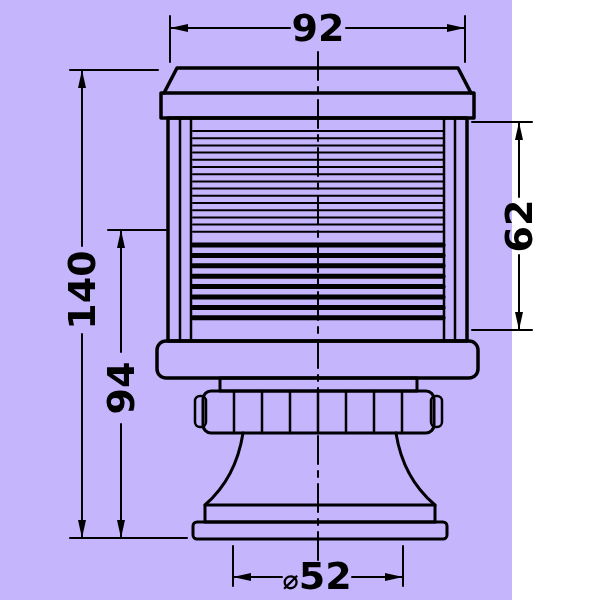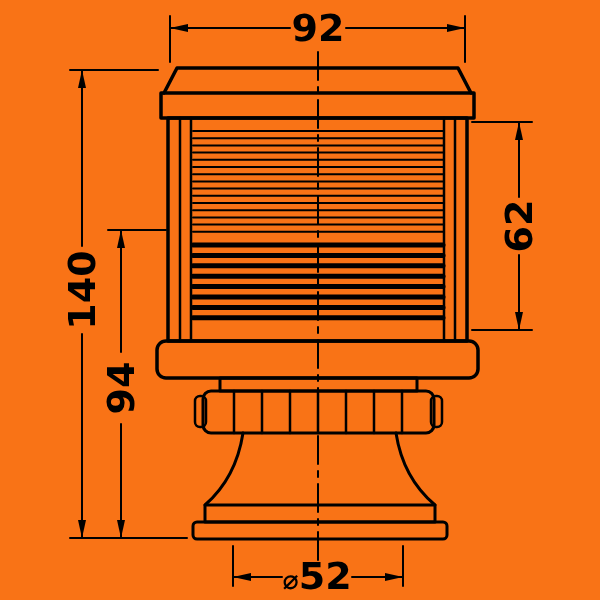--- a/index.html
+++ b/index.html
@@ -5,23 +5,23 @@
   html, body {
     margin: 0;
     padding: 0;
     width: 600px;
     height: 600px;
     background: #ffffff;
     overflow: hidden;
   }
   .canvas {
     position: relative;
-    width: 600px;
+    width: 512px;
     height: 600px;
-    background: #f97316;
+    background: #c4b5fd;
   }
   svg text {
     font-family: "DejaVu Sans", "Liberation Sans", sans-serif;
     font-weight: 700;
     font-size: 38px;
   }
   svg .dia-sym {
     font-size: 27px;
   }
 </style>

